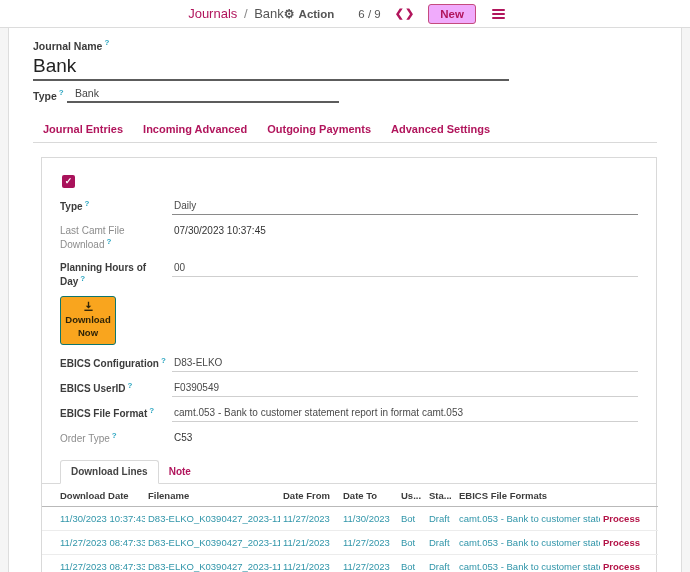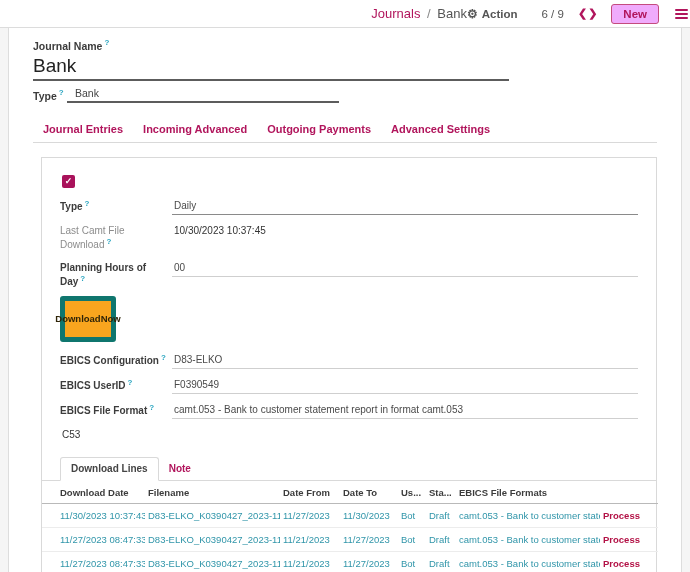--- a/index.html
+++ b/index.html
@@ -1,21 +1,21 @@
 <!DOCTYPE html>
 <html><head>
 <meta charset="utf-8">
 <style>
   * { margin:0; padding:0; box-sizing:border-box; }
   html,body { width:690px; height:572px; overflow:hidden; background:#f5f5f5;
               font-family:"Liberation Sans", sans-serif; color:#333; }
 
   
   .topbar { height:28px; background:#fff; border-bottom:1px solid #dcdcdc;
-            display:flex; align-items:center; justify-content:flex-end; padding:0 0 0 13px; }
+            display:flex; align-items:center; justify-content:center; padding:0 8px 0 13px; }
   .breadcrumb { font-size:13px; }
   .bc-parent { color:#b1155c; cursor:pointer; }
   .bc-sep { color:#888; margin:0 3px; }
   .bc-current { color:#555; }
   .topbar-right { display:flex; align-items:center; gap:14px; }
   .action-menu { display:flex; align-items:center; gap:4px; font-size:11.5px; color:#555; font-weight:600; cursor:pointer; }
   .gear { font-size:12px; color:#555; }
   .pager-count { font-size:11.5px; color:#555; margin-left:10px; }
   .pager-nav { display:flex; align-items:center; gap:1px; }
   .chev { color:#b1155c; font-size:11px; font-weight:bold; cursor:pointer; line-height:1; }
@@ -51,22 +51,22 @@
   .flabel { width:112px; flex:none; font-size:10px; font-weight:700; color:#3c3c3c; line-height:1.3; padding-top:1px; }
   .flabel.muted { color:#8c8c8c; font-weight:400; }
   .fvalue { flex:1; font-size:10px; color:#4a4a4a; padding:1px 0 2px 2px; border-bottom:1px solid #cfcfcf; line-height:1.3; }
   .fvalue.dark-line { border-bottom-color:#8a8a8a; }
   .fvalue.plain { border-bottom:none; color:#333; }
 
   .checkbox { display:inline-flex; width:13px; height:13px; background:#a9125b; border-radius:2px;
               align-items:center; justify-content:center; cursor:pointer; }
   .checkbox .check { color:#fff; font-size:9px; font-weight:bold; line-height:1; }
 
-  .btn-download { display:flex; flex-direction:row; align-items:center; justify-content:center;
-                  width:56px; min-height:46px; background:#f9a51e; border:5px solid #0f766e; border-radius:3px;
+  .btn-download { display:flex; flex-direction:column; align-items:center; justify-content:center;
+                  width:56px; min-height:46px; background:#f9a51e; border:1px solid #0f766e; border-radius:3px;
                   font-family:"Liberation Sans",sans-serif; font-size:9.5px; font-weight:700; color:#2f2408;
                   cursor:pointer; margin:4px 0 10px 0; padding:4px 2px; line-height:1.35; }
   .btn-download svg { margin-bottom:2px; }
 
   
   .subtabs { display:flex; align-items:flex-end; border-bottom:1px solid #d9d9d9; padding-left:18px; margin-top:4px; }
   .subtab { font-size:10px; font-weight:600; color:#b1155c; padding:5px 10px 6px 10px; cursor:pointer; }
   .subtab.active { color:#444; background:#fff; border:1px solid #d9d9d9; border-bottom:1px solid #fff;
                    margin-bottom:-1px; border-radius:3px 3px 0 0; }
 
@@ -145,21 +145,21 @@
           <div class="flabel">
             <span>Type</span><sup class="help">?</sup>
           </div>
           <div class="fvalue dark-line">Daily</div>
         </div>
 
         <div class="frow">
           <div class="flabel muted">
             <span>Last Camt File Download</span><sup class="help">?</sup>
           </div>
-          <div class="fvalue plain">10/30/2023 10:37:45</div>
+          <div class="fvalue plain">07/30/2023 10:37:45</div>
         </div>
 
         <div class="frow">
           <div class="flabel">
             <span>Planning Hours of Day</span><sup class="help">?</sup>
           </div>
           <div class="fvalue">00</div>
         </div>
 
         <button class="btn-download">
@@ -186,20 +186,23 @@
         </div>
 
         <div class="frow">
           <div class="flabel">
             <span>EBICS File Format</span><sup class="help">?</sup>
           </div>
           <div class="fvalue">camt.053 - Bank to customer statement report in format camt.053</div>
         </div>
 
         <div class="frow">
+          <div class="flabel muted">
+            <span>Order Type</span><sup class="help">?</sup>
+          </div>
           <div class="fvalue plain">C53</div>
         </div>
       </div>
 
       <div class="subtabs">
         <span class="subtab active">Download Lines</span>
         <span class="subtab">Note</span>
       </div>
 
       <table class="dl-table">

